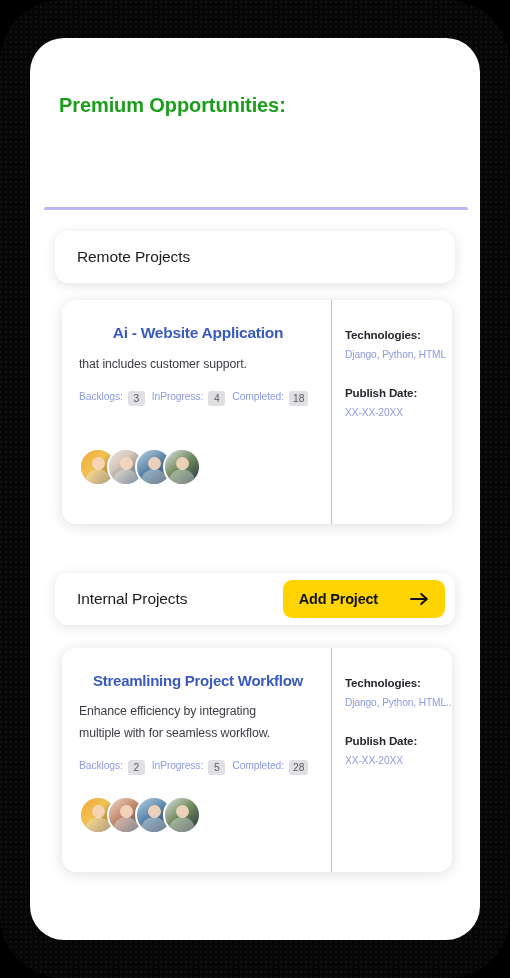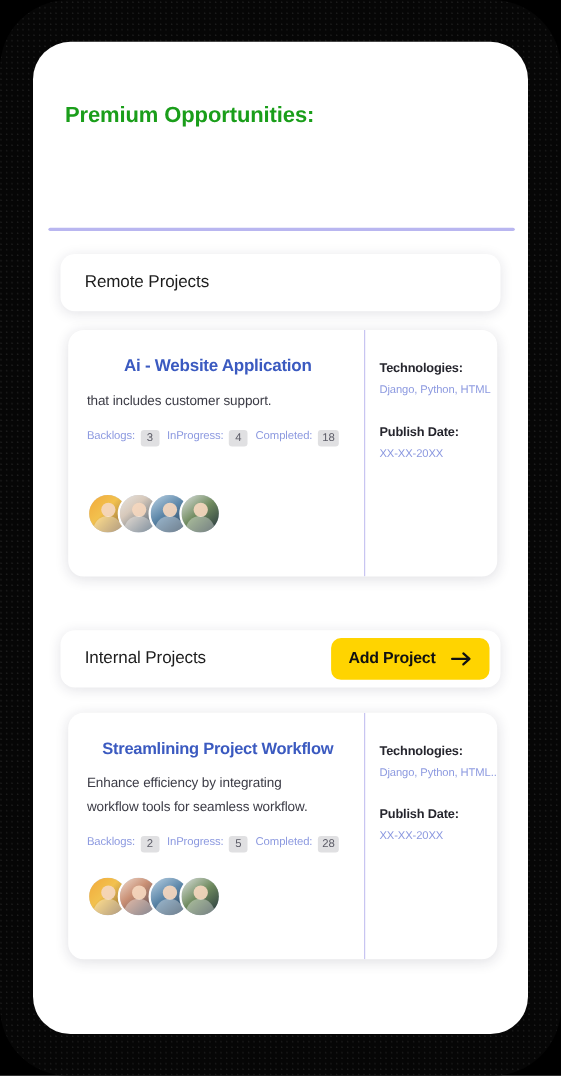--- a/index.html
+++ b/index.html
@@ -127,21 +127,21 @@
   }
   .section-bar .bar-title {
     font-size: 15.5px;
     color: #1c1c1c;
     letter-spacing: -0.1px;
     flex: 1;
   }
   .add-btn {
     display: flex;
     align-items: center;
-    gap: 14px;
+    gap: 32px;
     background: #ffd400;
     border: none;
     border-radius: 9px;
     height: 38px;
     padding: 0 16px;
     cursor: pointer;
     font-family: inherit;
   }
   .add-btn .add-label {
     font-size: 14.5px;
@@ -378,21 +378,21 @@
         </svg>
       </button>
     </div>
 
     <div class="project-card" style="top:610px;">
       <div class="card-divider"></div>
 
       <div class="card-left">
         <div class="card-title smaller">Streamlining Project Workflow</div>
         <div class="card-desc">Enhance efficiency by integrating</div>
-        <div class="card-desc">workflow tools for seamless workflow.</div>
+        <div class="card-desc">multiple with for seamless workflow.</div>
 
         <div class="stats-row">
           <div class="stat">
             <span class="stat-label">Backlogs:</span>
             <span class="stat-value">2</span>
           </div>
           <div class="stat">
             <span class="stat-label">InProgress:</span>
             <span class="stat-value">5</span>
           </div>

